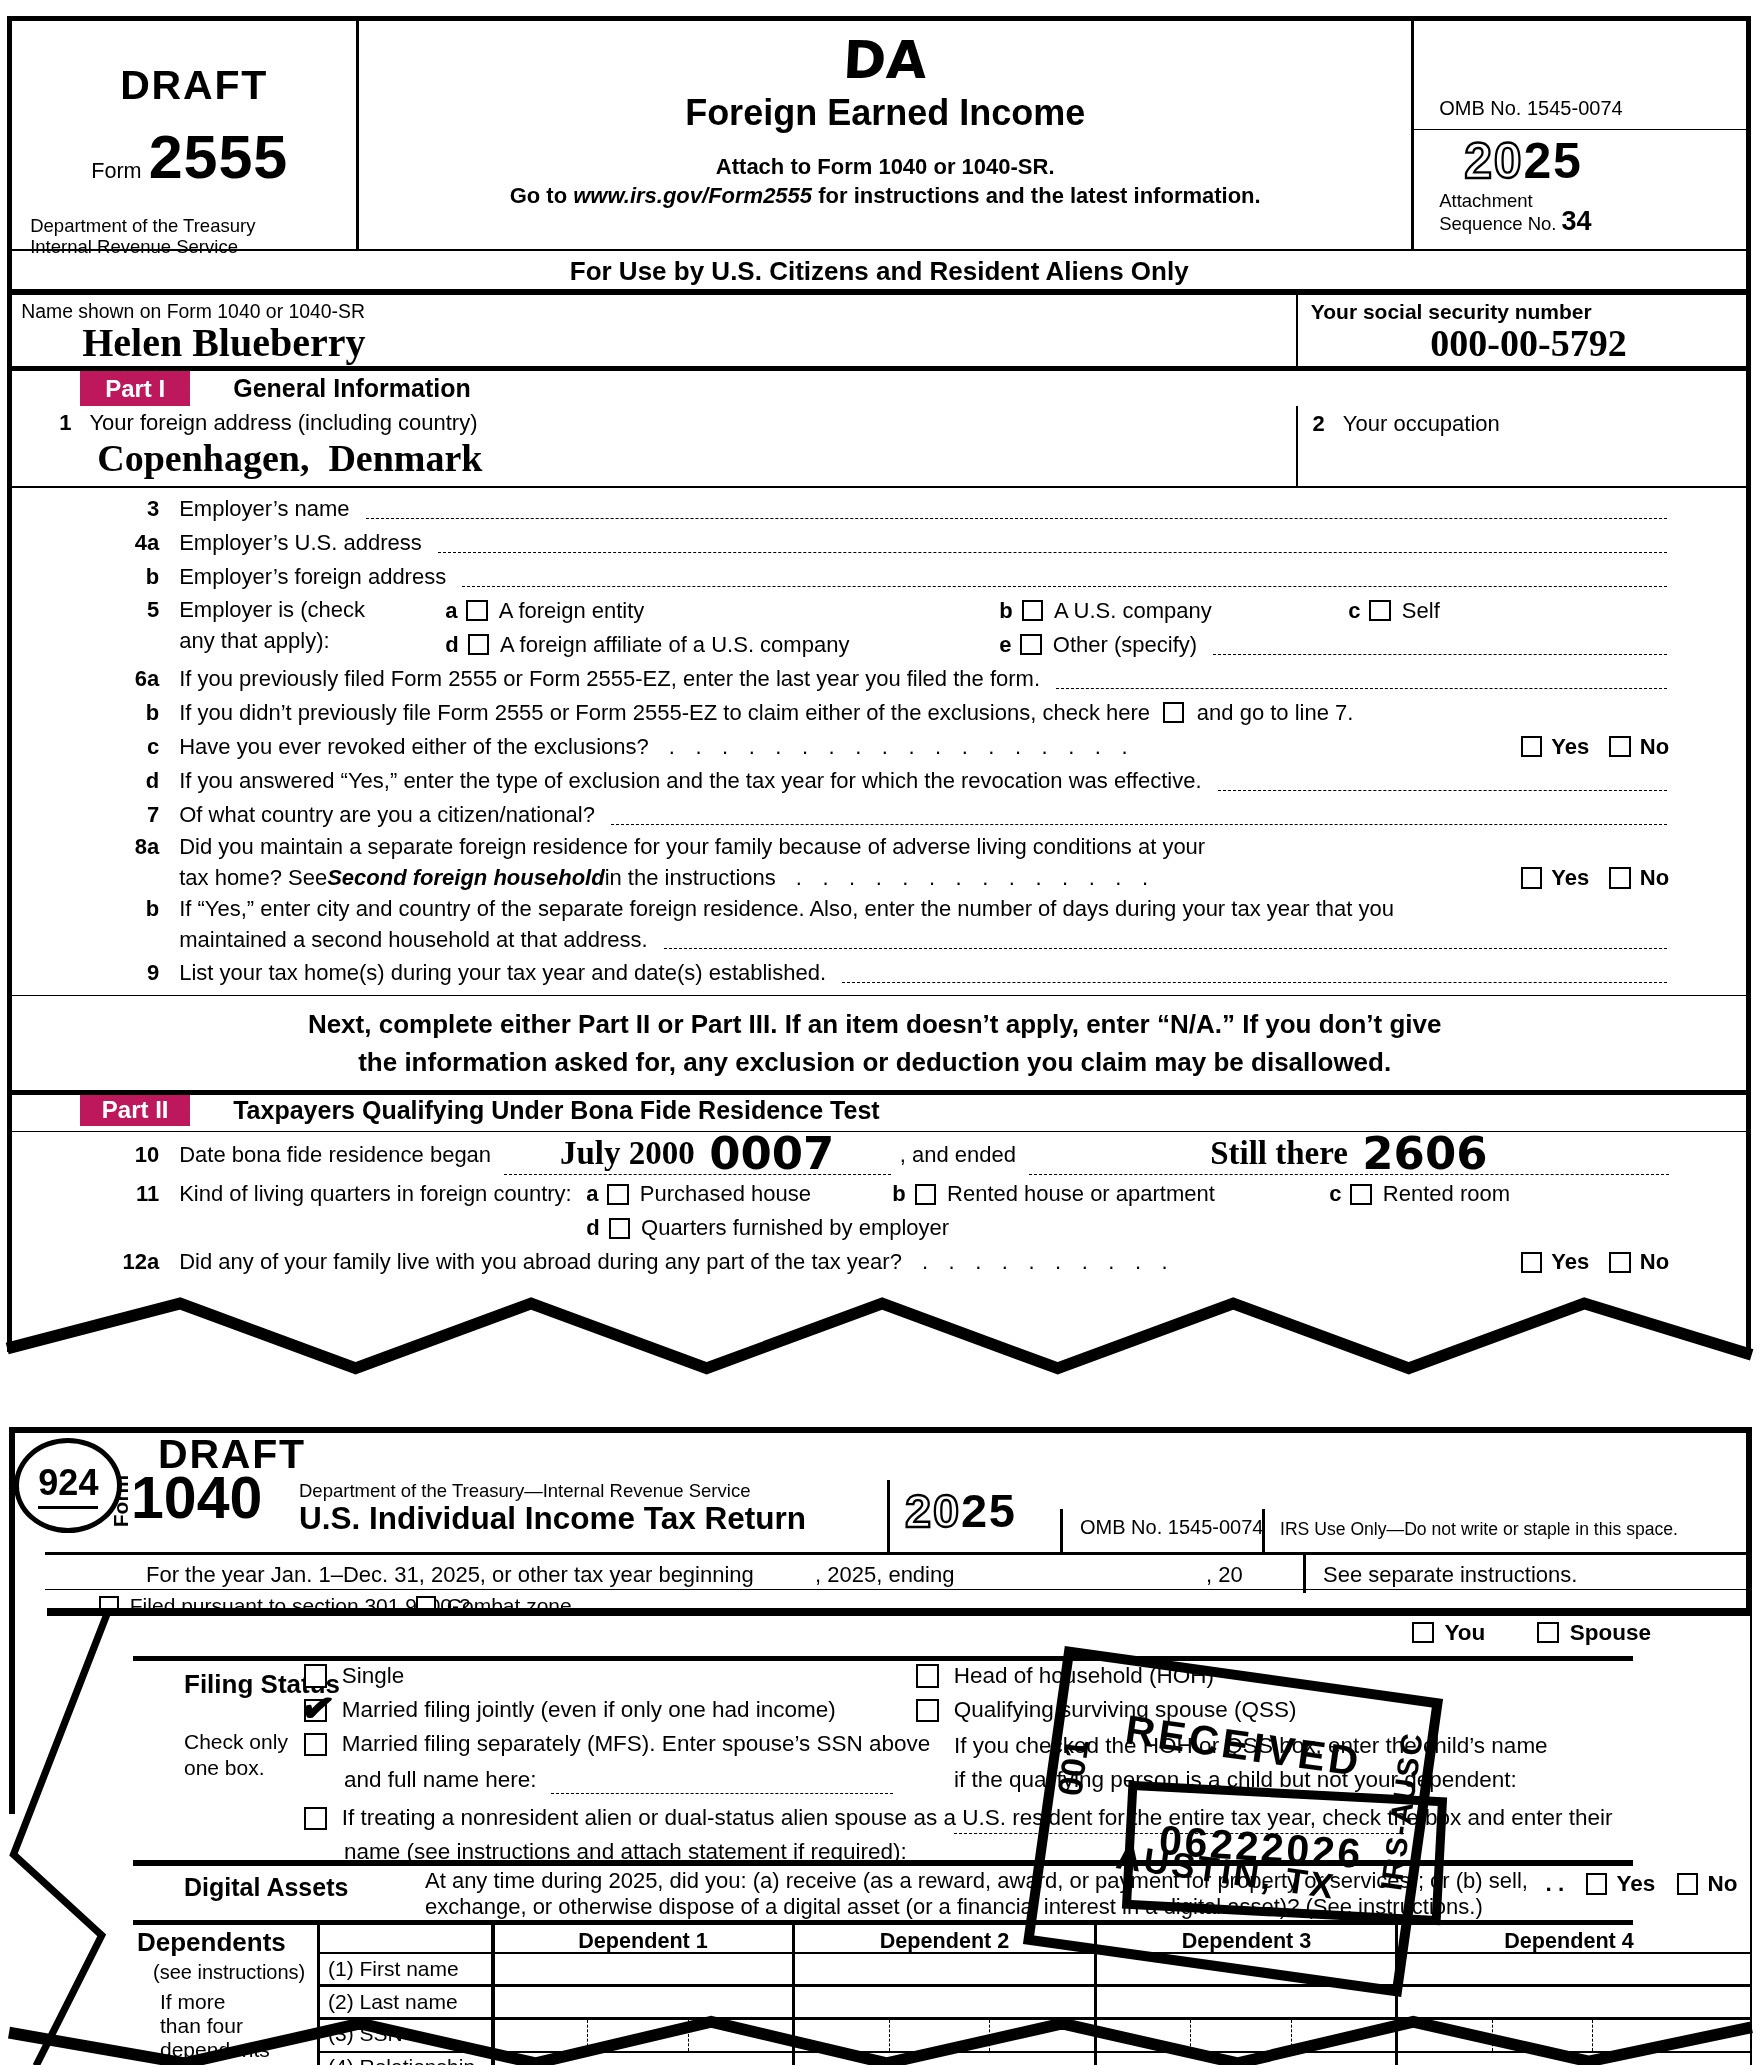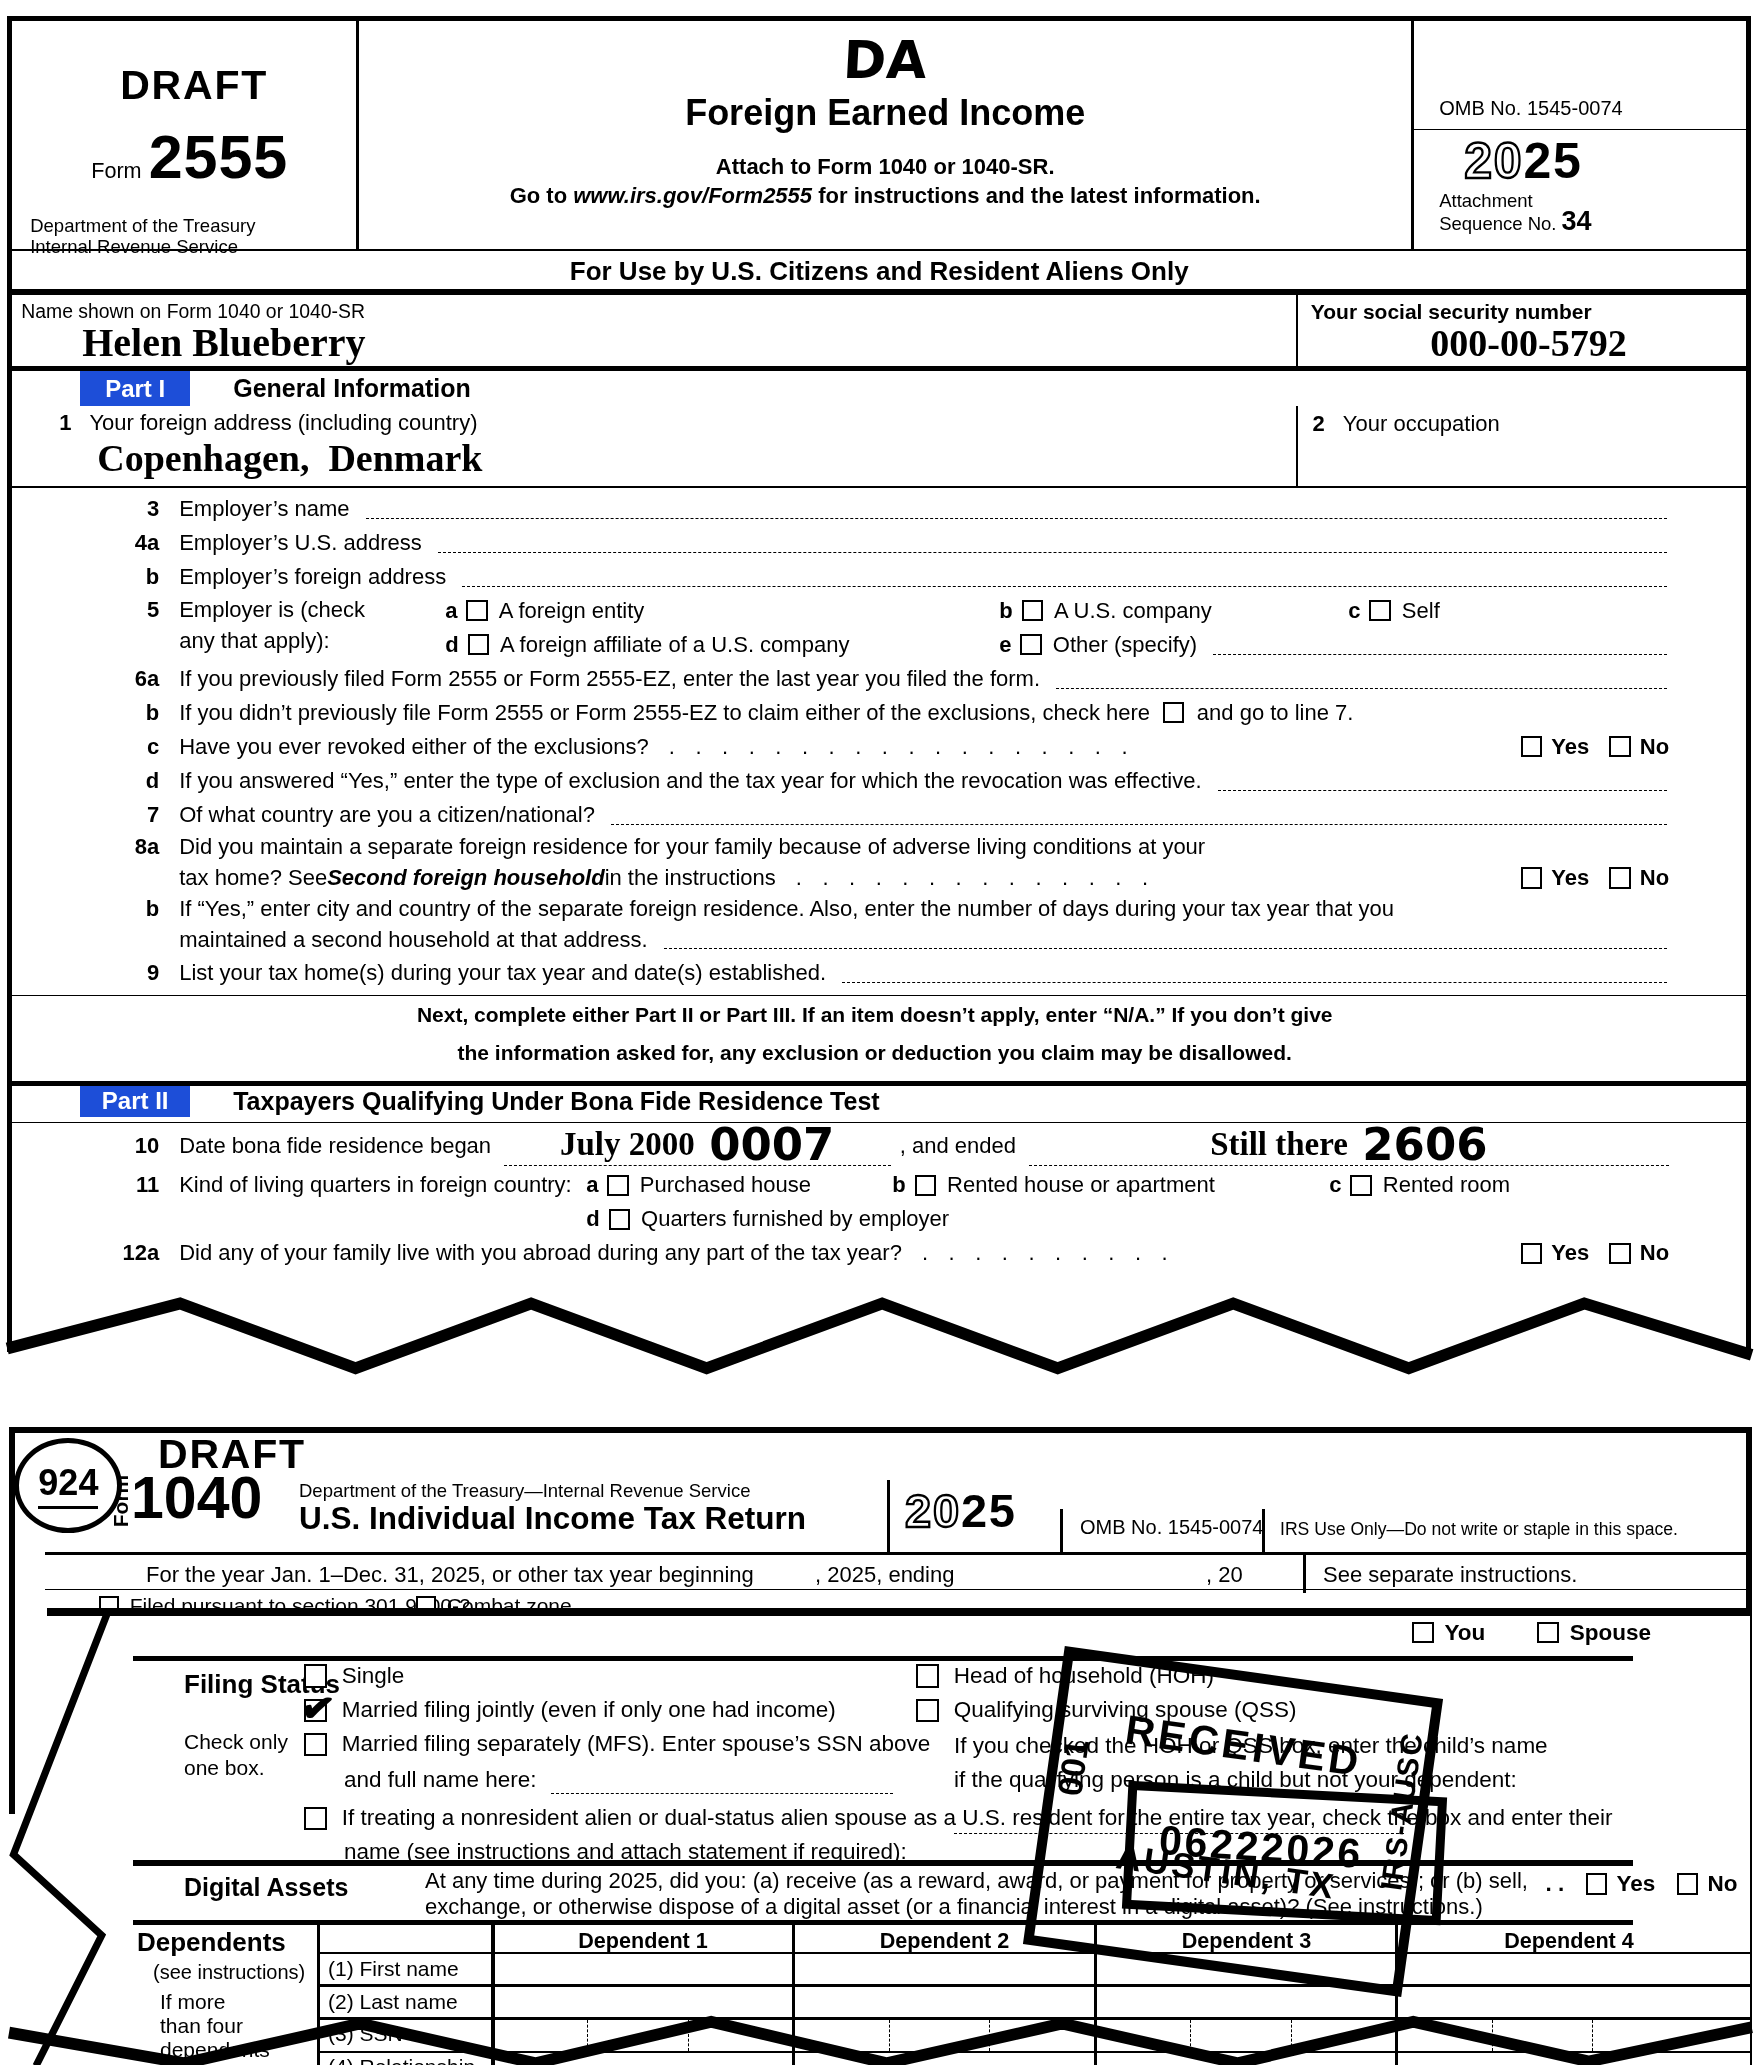--- a/index.html
+++ b/index.html
@@ -34,21 +34,21 @@
   .banner { height:44px; border-bottom:6.3px solid #000; text-align:center; font-weight:bold; font-size:26px; padding-top:4.5px; }
   .namerow { display:flex; height:76px; border-bottom:5.4px solid #000; }
   .nr-left { flex:1; padding:4.5px 0 0 9px; }
   .small-label { font-size:19.4px; }
   .fill-serif { font-family:"Liberation Serif", serif; font-weight:bold; white-space:pre; }
   .name-v { font-size:40px; margin:-3.6px 0 0 61px; }
   .nr-right { width:450px; border-left:2.7px solid #000; padding:5.4px 0 0 12.6px; }
   .ssn-label { font-weight:bold; font-size:21px; }
   .ssn-v { font-size:38px; text-align:center; margin-top:-3.6px; }
   .partbar { height:35px; display:flex; align-items:stretch; }
-  .chip { background:#1d4ed8; color:#fff; font-weight:bold; font-size:24px; display:flex; align-items:center; justify-content:center;
+  .chip { background:#be185d; color:#fff; font-weight:bold; font-size:24px; display:flex; align-items:center; justify-content:center;
           min-width:110px; margin-left:68px; padding:0 9px; }
   .part-title { font-weight:bold; font-size:25px; display:flex; align-items:center; margin-left:43px; }
   .line1row { display:flex; height:82px; border-bottom:2.7px solid #000; }
   .l1-left { flex:1; padding:3.6px 0 0 47px; font-size:22px; }
   .inum { font-weight:bold; margin-right:18px; }
   .addr-v { font-size:38px; margin:0 0 0 38px; }
   .l1-right { width:450px; border-left:2.7px solid #000; padding:5.4px 0 0 14.4px; font-size:22px; }
   .body2555 { padding:3.6px 77px 0 68px; font-size:22px; }
   .ln { display:flex; align-items:center; height:34px; white-space:nowrap; }
   .ln2 { height:31px; }
@@ -58,21 +58,21 @@
   .yn { flex:none; display:flex; align-items:center; margin-left:12.6px; font-weight:bold; }
   .cb { display:inline-block; width:21.6px; height:21.6px; border:2.3px solid #000; background:#fff; flex:none; }
   .yn .cb { margin:0 9px 0 20px; }
   .l5wrap { display:flex; }
   .l5label { width:266px; line-height:31px; }
   .l5col { display:flex; align-items:center; }
   .oletter { font-weight:bold; margin-right:9px; }
   .ocb { margin-right:10.8px; }
   .w1 { width:554px; } .w2 { width:349px; }
   .hr-thin { border-top:1.8px solid #000; margin:5.4px -77px 0 -68px; }
-  .nextp { text-align:center; font-weight:bold; font-size:21px; line-height:38px; }
+  .nextp { text-align:center; font-weight:bold; font-size:26px; line-height:38px; margin-top:9px; }
   .part2bar { margin:9px -77px 0 -68px; border-top:5.4px solid #000; height:36px; display:flex; }
   .note { margin-left:174px; font-size:24px; line-height:30px; margin-top:3.6px; }
   .l10row { height:45px; }
   .vbox { border-bottom:1.8px dashed #000; display:flex; align-items:flex-end; justify-content:center; padding:0 5.4px 1.8px; }
   .v1 { width:387px; margin-left:12.6px; }
   .v2 { flex:1; margin-left:12.6px; }
   .sv { font-family:"Liberation Serif", serif; font-weight:bold; font-size:33px; white-space:pre; }
   .hw { font-family:"DejaVu Sans", sans-serif; font-weight:bold; font-size:45px; line-height:36px; margin-left:14.4px; }
   .l11label { width:407px; }
   .l11sp { width:506px; flex:none; }

